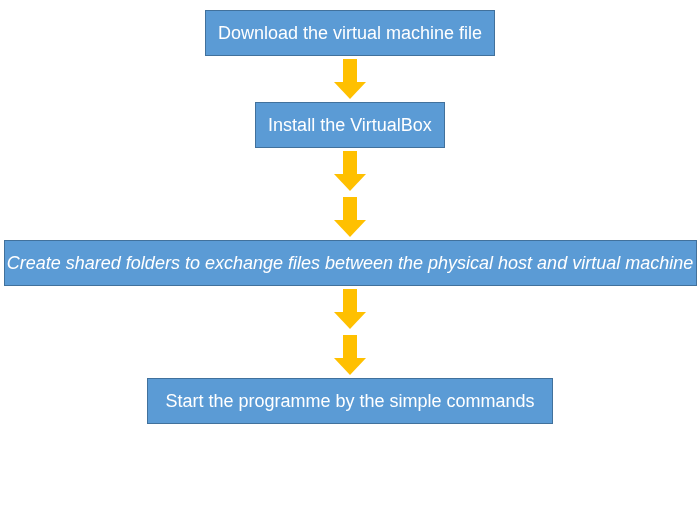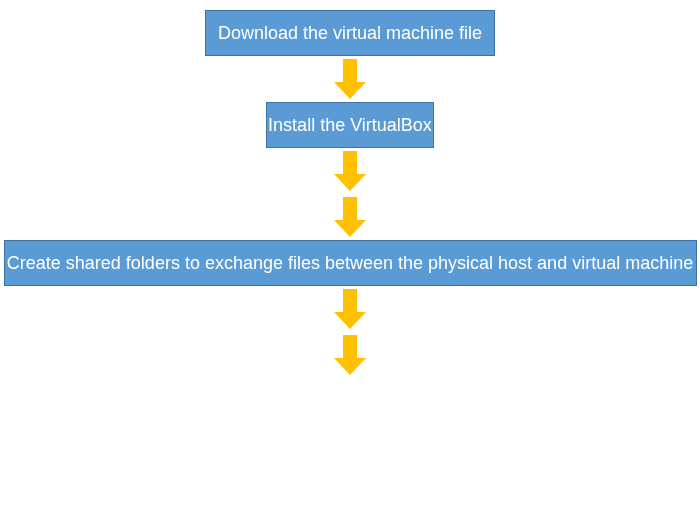--- a/index.html
+++ b/index.html
@@ -25,23 +25,23 @@
     font-size: 18px;
     line-height: 1;
     display: flex;
     align-items: center;
     justify-content: center;
     text-align: center;
     white-space: nowrap;
     flex: 0 0 auto;
   }
   .w1 { width: 290px; }
-  .w2 { width: 168px; }
+  .w2 { width: 190px; }
   .w3 { width: 358px; }
-  .w4 { width: 693px; }
+  .w4 { width: 693px; font-style: italic; }
   .w5 { width: 566px; }
   .w6 { width: 406px; }
   .arrow {
     height: 40px;
     margin: 3px 0;
     display: flex;
     flex-direction: column;
     align-items: center;
     flex: 0 0 auto;
   }
@@ -89,14 +89,15 @@
     <div class="stem"></div>
     <div class="head"></div>
   </div>
 
 
   <div class="arrow">
     <div class="stem"></div>
     <div class="head"></div>
   </div>
 
+  <div class="step w6">Start the programme by the simple commands</div>
 
 </div>
 
 </body></html>

